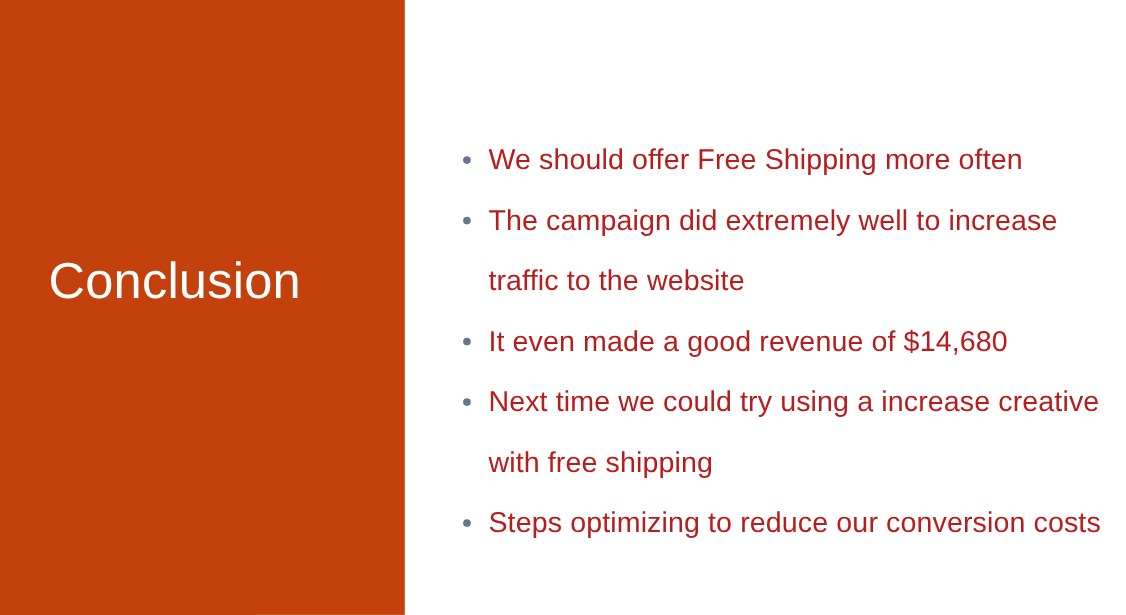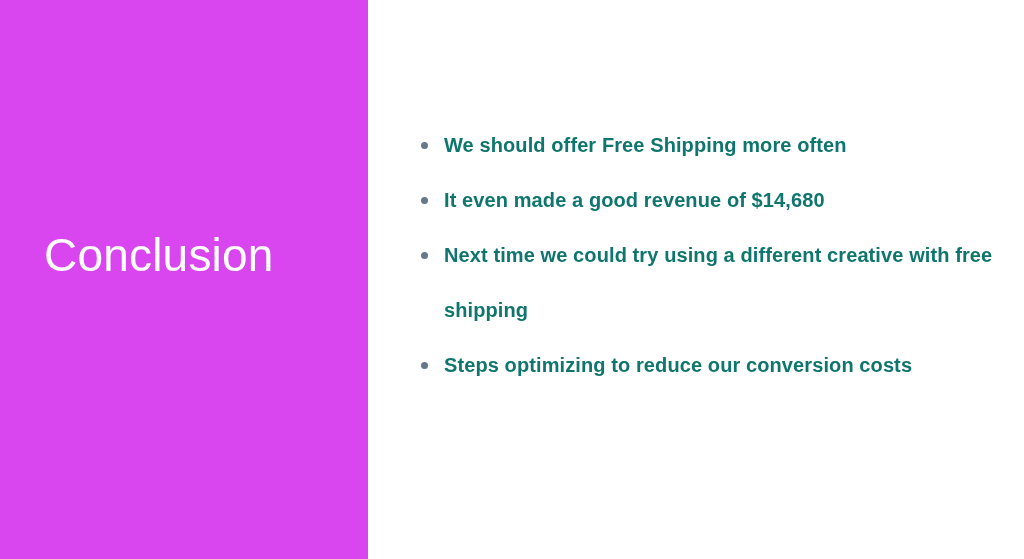--- a/index.html
+++ b/index.html
@@ -16,21 +16,21 @@
     height: 559px;
     background: #ffffff;
     overflow: hidden;
   }
   .title-panel {
     position: absolute;
     left: 0;
     top: 0;
     width: 368px;
     height: 559px;
-    background: #d946ef;
+    background: #c2410c;
     box-sizing: border-box;
   }
   .title-block {
     position: absolute;
     left: 44px;
     top: 228px;
     width: 310px;
   }
   .title-line {
     color: #ffffff;
@@ -47,24 +47,24 @@
     width: 588px;
   }
   .bullet-list {
     list-style: none;
     margin: 0;
     padding: 0;
   }
   .bullet-item {
     position: relative;
     padding-left: 26px;
-    color: #0f766e;
-    font-size: 20px;
+    color: #b91c1c;
+    font-size: 26px;
     line-height: 55px;
-    font-weight: 700;
+    font-weight: 400;
     letter-spacing: 0.1px;
   }
   .bullet-dot {
     position: absolute;
     left: 3px;
     top: 24px;
     width: 7px;
     height: 7px;
     border-radius: 50%;
     background: #66788c;
@@ -85,25 +85,29 @@
   </div>
 
   <div class="content">
     <ul class="bullet-list">
       <li class="bullet-item">
         <span class="bullet-dot"></span>
         <span class="bullet-text">We should offer Free Shipping more often</span>
       </li>
       <li class="bullet-item">
         <span class="bullet-dot"></span>
+        <span class="bullet-text">The campaign did extremely well to increase traffic to the website</span>
+      </li>
+      <li class="bullet-item">
+        <span class="bullet-dot"></span>
         <span class="bullet-text">It even made a good revenue of $14,680</span>
       </li>
       <li class="bullet-item">
         <span class="bullet-dot"></span>
-        <span class="bullet-text">Next time we could try using a different creative with free shipping</span>
+        <span class="bullet-text">Next time we could try using a increase creative with free shipping</span>
       </li>
       <li class="bullet-item">
         <span class="bullet-dot"></span>
         <span class="bullet-text">Steps optimizing to reduce our conversion costs</span>
       </li>
     </ul>
   </div>
 
 </div>
 

